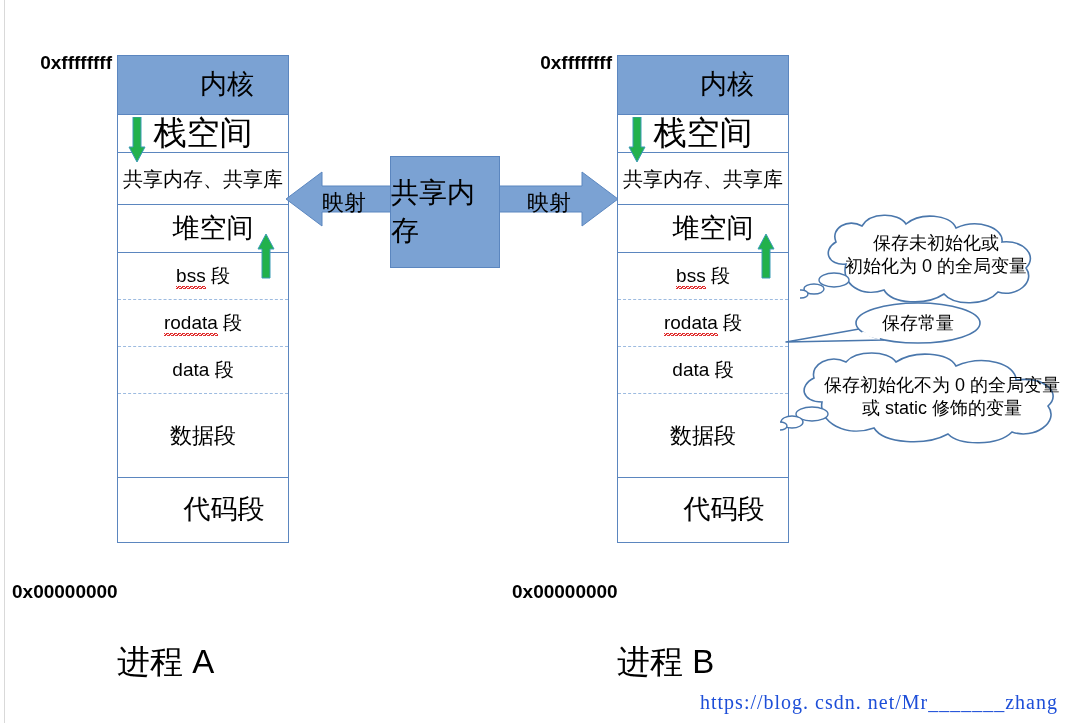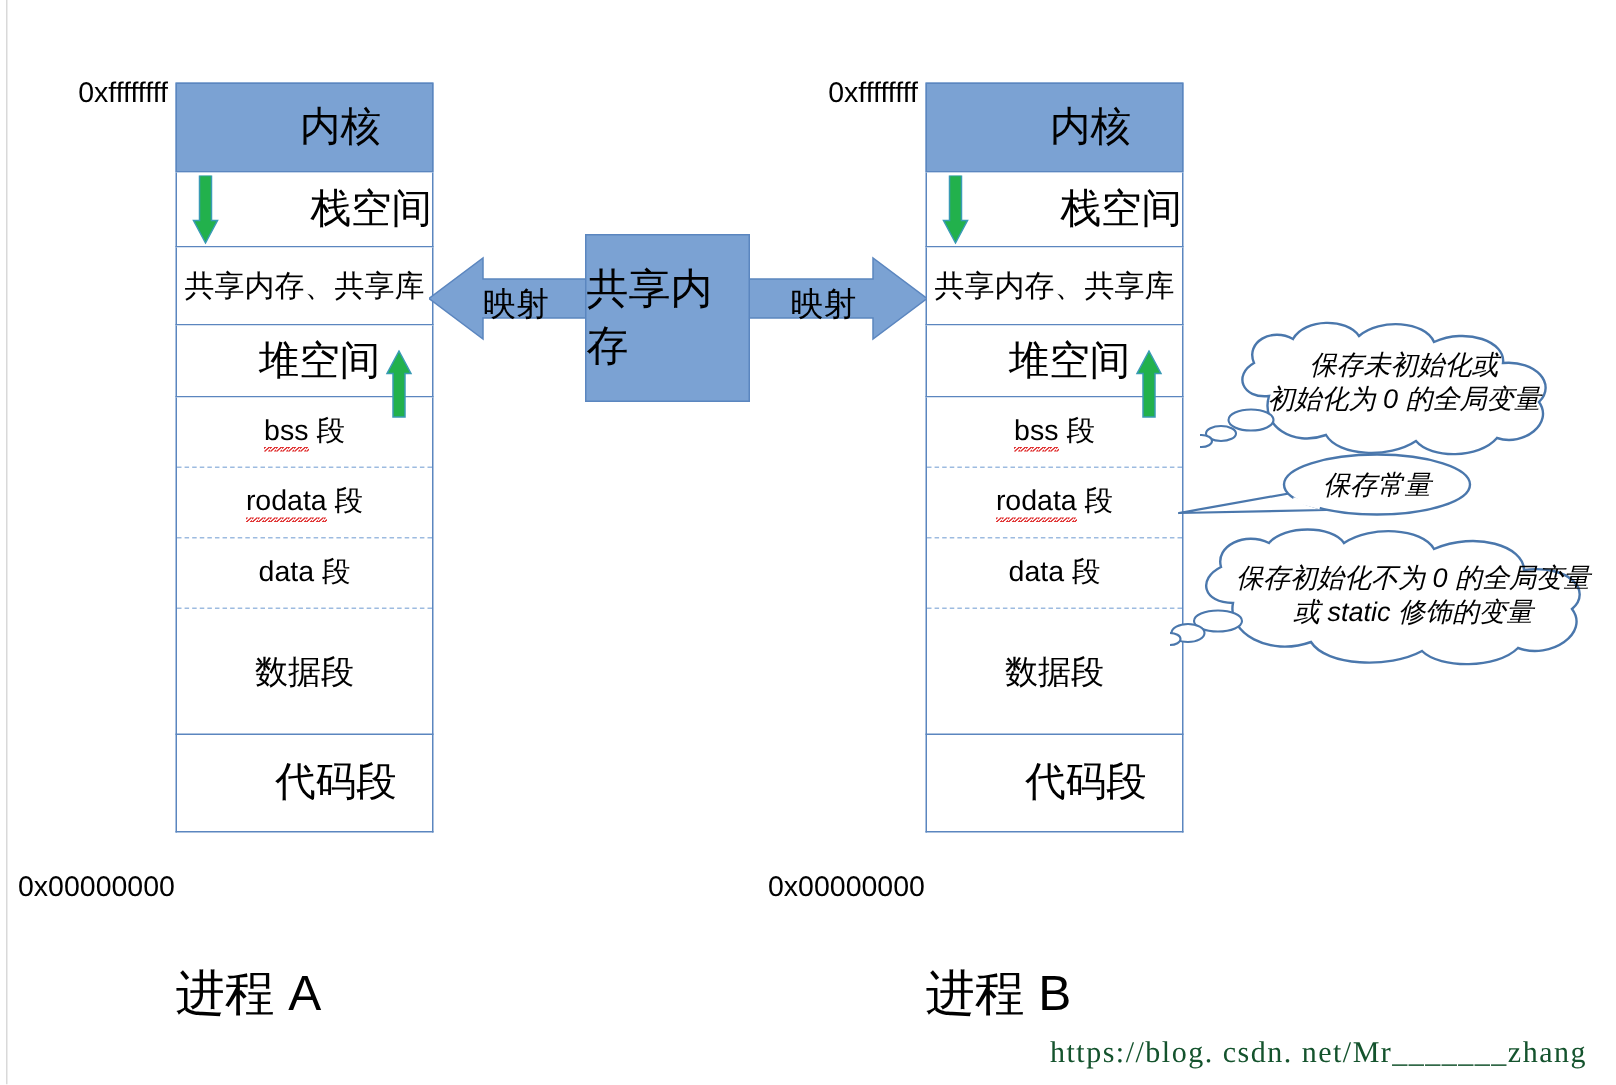--- a/index.html
+++ b/index.html
@@ -49,23 +49,22 @@
   .box + .box { border-top: none; }
 
   .box.kernel {
     height: 60px;
     background: #7ba2d3;
     border-color: #5b86bf;
     font-size: 27px;
     padding-left: 48px;
   }
   .box.stack {
-    height: 50px;
-    font-size: 27px;
-    justify-content: flex-end;
+    height: 38px;
+    font-size: 33px;
   }
   .box.shared {
     height: 52px;
     font-size: 20px;
     text-align: right;
   }
   .box.heap {
     height: 48px;
     font-size: 27px;
     padding-left: 20px;
@@ -126,20 +125,21 @@
   .garrow.heap-a  { left: 257px; top: 233px; }
   .garrow.stack-b { left: 628px; top: 117px; }
   .garrow.heap-b  { left: 757px; top: 233px; }
 
   
   .addr {
     position: absolute;
     font-size: 19px;
     white-space: nowrap;
     text-align: right;
+    font-weight: bold;
   }
   .addr.top-a    { left: 20px;  top: 52px;  width: 92px; }
   .addr.bot-a    { left: 12px;  top: 581px; width: 100px; }
   .addr.top-b    { left: 520px; top: 52px;  width: 92px; }
   .addr.bot-b    { left: 512px; top: 581px; width: 100px; }
 
   
   .caption {
     position: absolute;
     font-size: 33px;
@@ -177,21 +177,20 @@
     font-size: 22px;
     z-index: 4;
     white-space: nowrap;
   }
   .map-label.left  { left: 322px; top: 188px; }
   .map-label.right { left: 527px; top: 188px; }
 
   
   .callout {
     position: absolute;
-    font-style: italic;
   }
   .callout svg { display: block; }
   .callout .ctext {
     position: absolute;
     text-align: center;
     font-size: 18px;
     line-height: 1.3;
     white-space: nowrap;
   }
   .callout.bss     { left: 800px; top: 212px; }
@@ -201,21 +200,21 @@
   .callout.data    { left: 780px; top: 352px; }
   .callout.data .ctext   { left: 28px; top: 22px; width: 268px; }
 
   
   .watermark {
     position: absolute;
     left: 700px;
     top: 691px;
     font-family: "Liberation Serif", "DejaVu Serif", serif;
     font-size: 20px;
-    color: #14532d;
+    color: #1d4ed8;
     letter-spacing: 1px;
     white-space: nowrap;
   }
 </style>
 </head>
 <body>
 
 <div class="page-rule"></div>
 
 <div class="addr top-a">0xffffffff</div>

